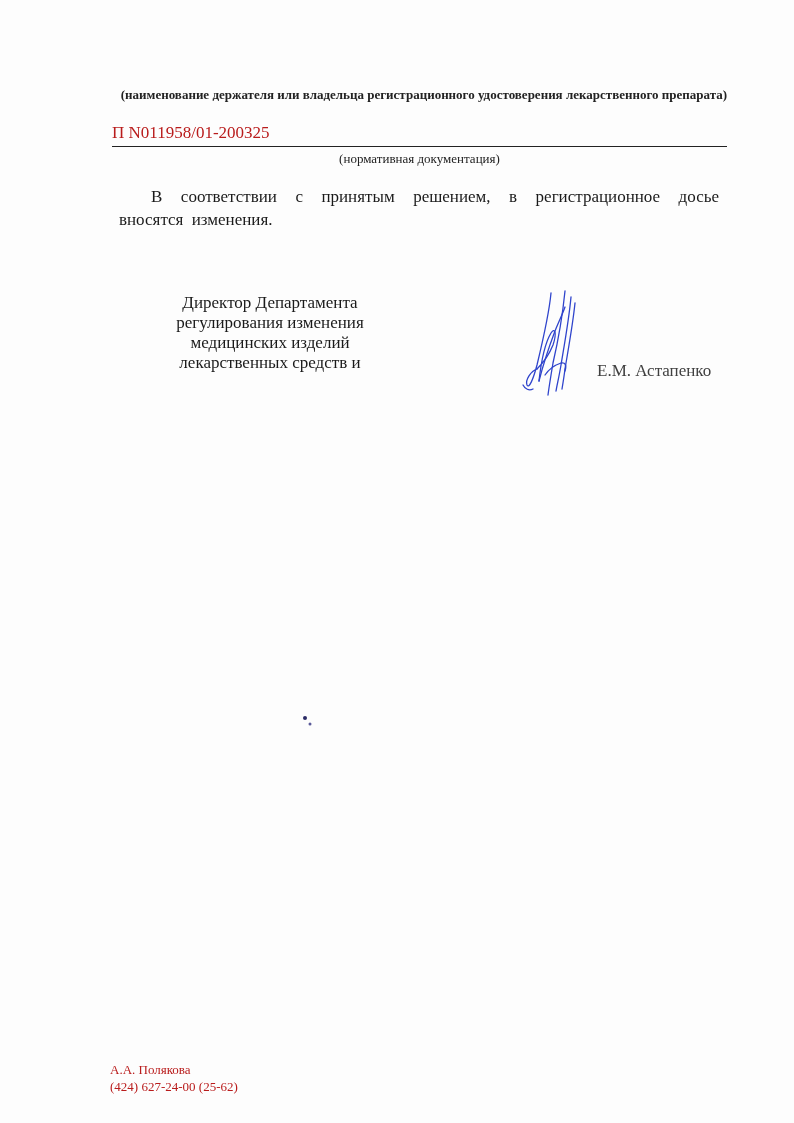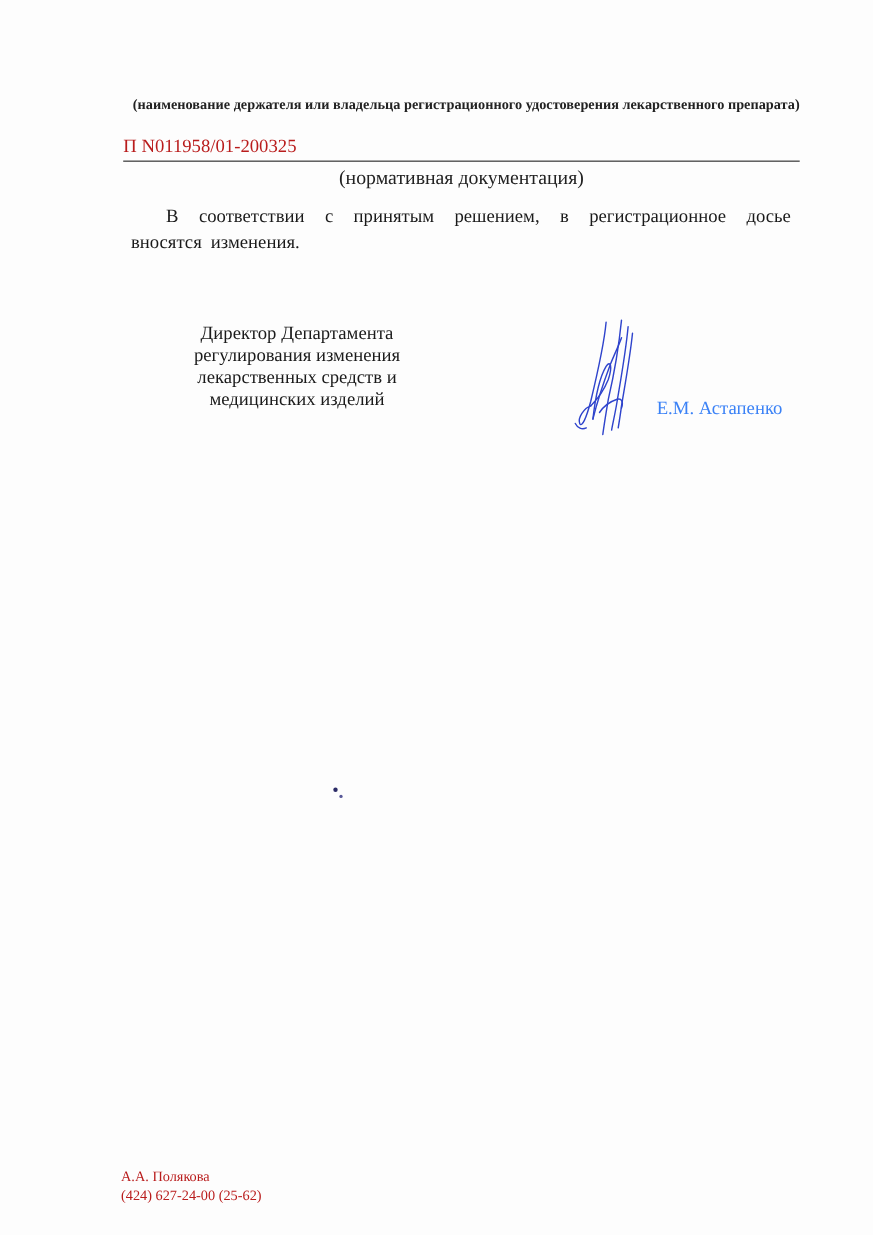--- a/index.html
+++ b/index.html
@@ -46,21 +46,21 @@
       width: 615px;
       top: 146px;
       height: 0;
       border-top: 1.4px solid #222;
     }
     .nd-caption {
       position: absolute;
       left: 112px;
       width: 615px;
       top: 151px;
-      font-size: 18px;
+      font-size: 13px;
       text-align: center;
       color: #222;
     }
     .body-text {
       position: absolute;
       left: 119px;
       width: 600px;
       top: 185px;
       font-size: 17px;
       line-height: 23px;
@@ -85,21 +85,21 @@
       left: 515px;
       top: 285px;
       width: 80px;
       height: 115px;
     }
     .signer-name {
       position: absolute;
       left: 597px;
       top: 361px;
       font-size: 17px;
-      color: #3b82f6;
+      color: #404040;
     }
     .stray-mark {
       position: absolute;
       left: 300px;
       top: 714px;
       width: 14px;
       height: 14px;
     }
     .executor {
       position: absolute;
@@ -121,22 +121,22 @@
 
   <div class="nd-rule"></div>
 
   <div class="nd-caption">(нормативная документация)</div>
 
   <div class="body-text">В соответствии с принятым решением, в регистрационное досье вносятся изменения.</div>
 
   <div class="director-title">
     <div>Директор Департамента</div>
     <div>регулирования изменения</div>
+    <div>медицинских изделий</div>
     <div>лекарственных средств и</div>
-    <div>медицинских изделий</div>
   </div>
 
   <svg class="signature" viewBox="0 0 80 115" fill="none" stroke="#2f44cc" stroke-width="1.3" stroke-linecap="round" stroke-linejoin="round">
     <path d="M36 8 C34 30, 28 55, 22 80 C18 95, 14 104, 12 100 C10 95, 16 86, 22 84"></path>
     <path d="M22 84 C28 78, 34 70, 38 60 C42 48, 40 42, 36 48 C30 58, 26 78, 24 96"></path>
     <path d="M24 96 C28 80, 34 62, 40 46 C44 36, 48 28, 50 22"></path>
     <path d="M50 6 C48 26, 44 52, 38 78 C36 90, 34 102, 33 110"></path>
     <path d="M56 12 C54 34, 50 56, 46 80 C44 92, 42 100, 41 106"></path>
     <path d="M60 18 C58 38, 54 60, 50 84 C49 92, 48 98, 47 104"></path>
     <path d="M30 90 C34 84, 40 80, 46 78 C50 77, 52 80, 50 86"></path>

